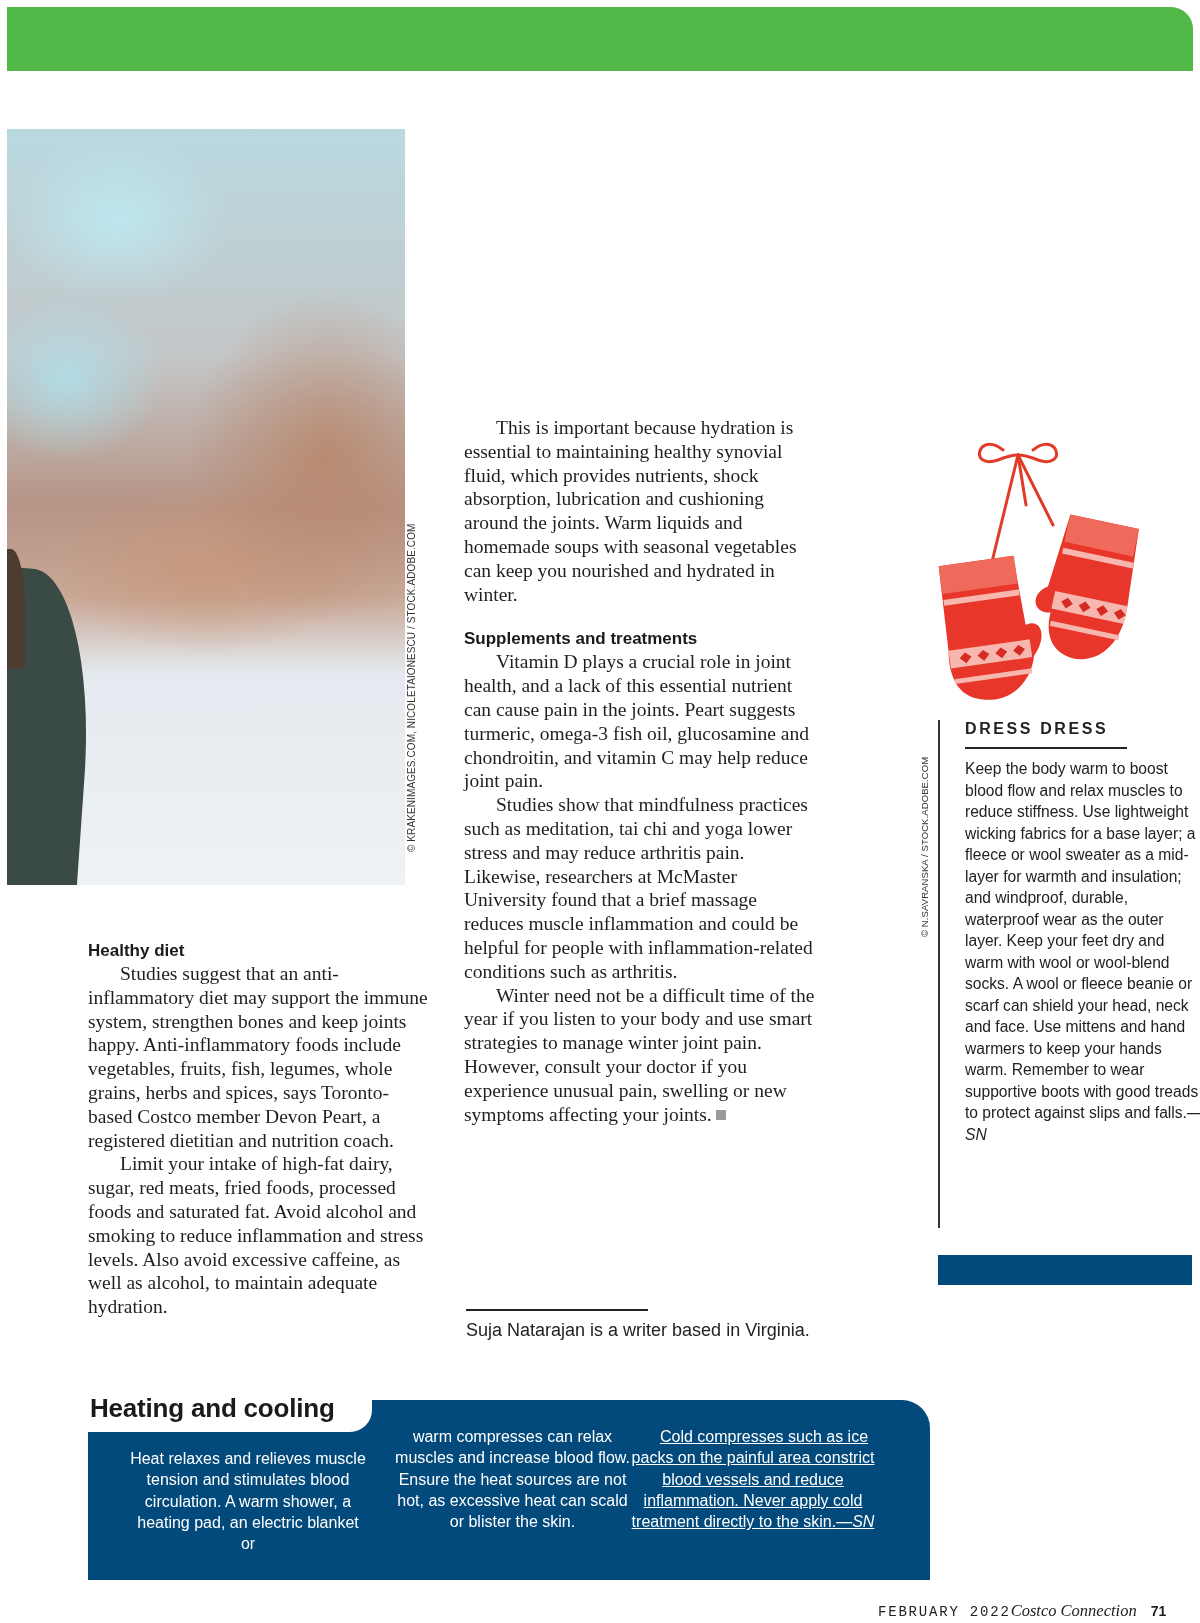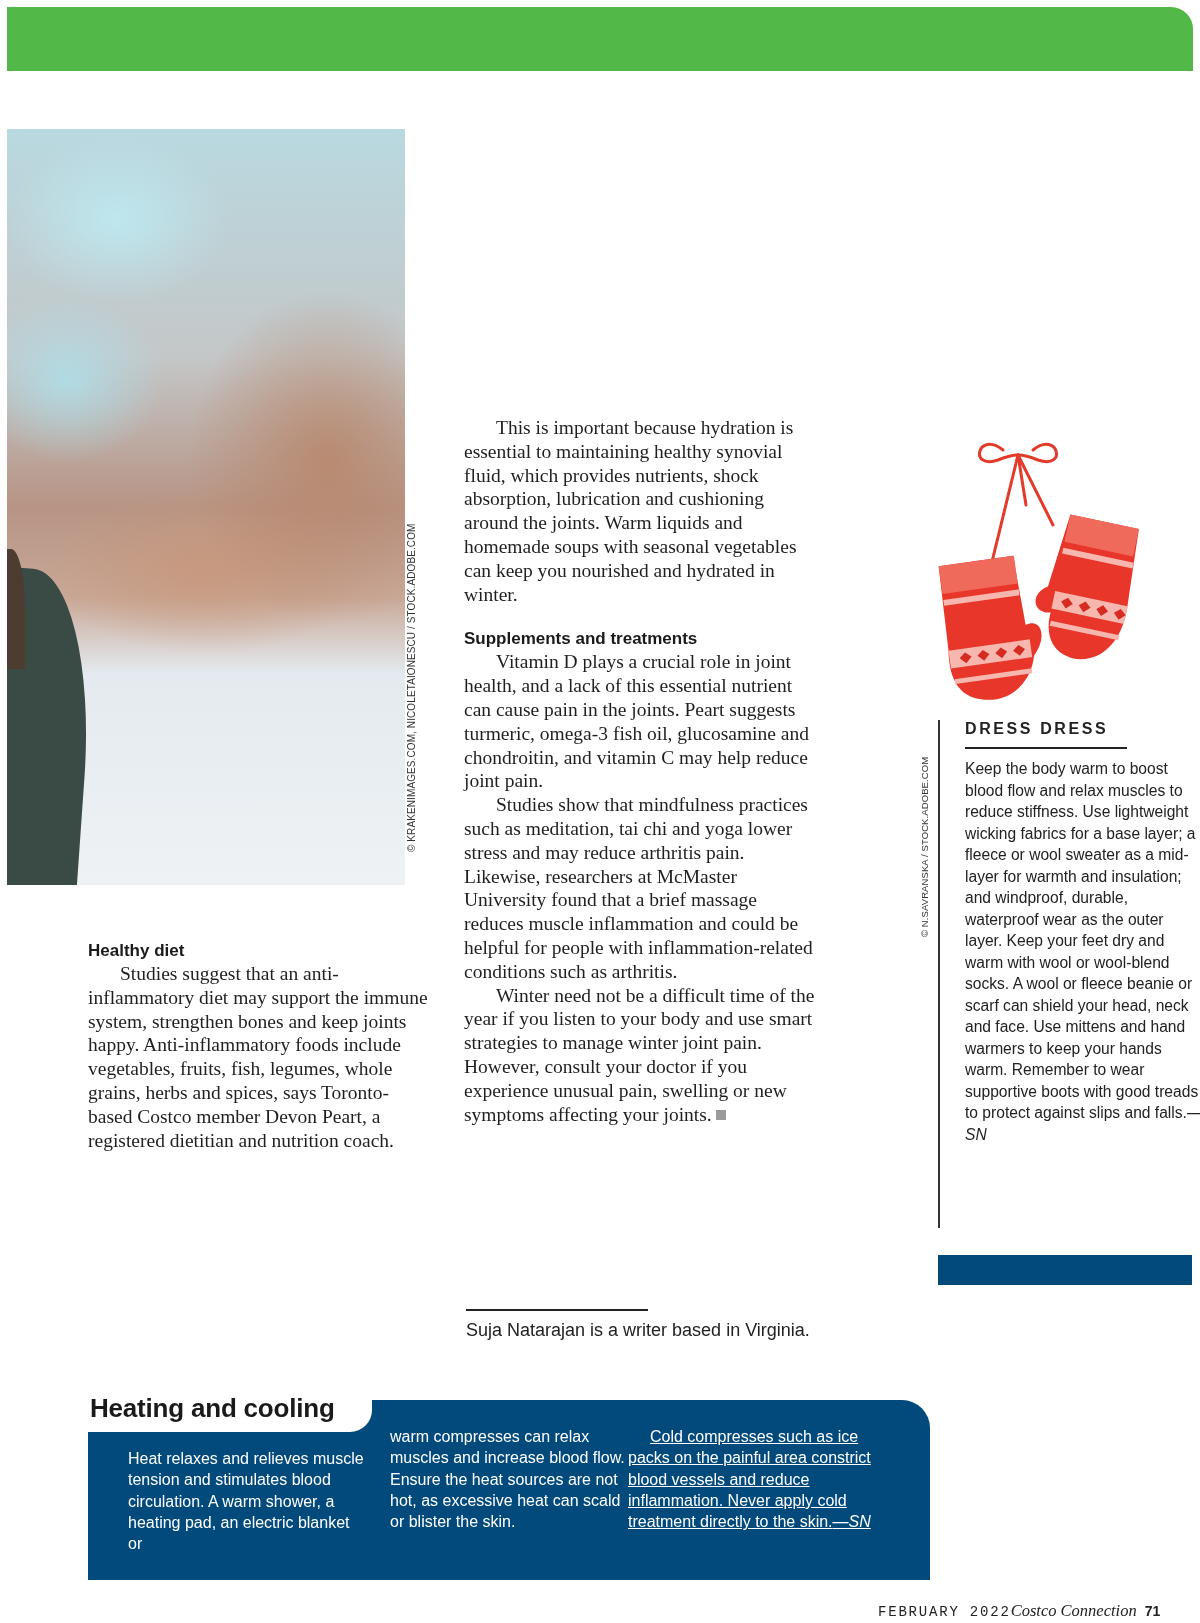--- a/index.html
+++ b/index.html
@@ -36,48 +36,49 @@
 
   .side-rule { left: 938px; top: 720px; width: 2px; height: 508px; background: #333; }
   .side-title { left: 965px; top: 720px; font-size: 16px; font-weight: bold; letter-spacing: 2.6px; color: #222; }
   .side-title-rule { left: 965px; top: 747px; width: 162px; height: 2px; background: #222; }
   .side-body { left: 965px; top: 758px; width: 240px; font-size: 15.6px; line-height: 21.5px; color: #222; }
   .side-blue { left: 938px; top: 1255px; width: 254px; height: 30px; background: #034a7c; }
 
   .hc-box { left: 88px; top: 1400px; width: 842px; height: 180px; background: #034a7c; border-radius: 0 28px 0 0; }
   .hc-tab { left: 88px; top: 1392px; width: 284px; height: 40px; background: #ffffff; border-radius: 0 0 22px 0; }
   .hc-title { left: 90px; top: 1393px; font-size: 26px; font-weight: bold; color: #1a1a1a; letter-spacing: -0.2px; }
-  .hc-text { font-size: 16px; line-height: 21.3px; color: #ffffff; }
+  .hc-text { font-size: 16px; line-height: 21.3px; color: #ffffff; text-align: center; }
   .hc-c1 { left: 128px; top: 1448px; width: 240px; }
   .hc-c2 { left: 390px; top: 1426px; width: 245px; }
   .hc-c3 { left: 628px; top: 1426px; width: 250px; text-decoration: underline; }
   .hc-c3 .ind { display: inline-block; width: 22px; }
 
   .footer { left: 878px; top: 1601px; font-size: 14px; color: #222; white-space: nowrap; }
   .footer .date { font-family: Liberation Mono, monospace; letter-spacing: 1.8px; }
   .footer .mag { font-family: "Liberation Serif", serif; font-style: italic; font-size: 16.5px; }
-  .footer .page { font-family: "Liberation Sans", sans-serif; font-weight: bold; margin-left: 8px; }
+  .footer .page { font-family: "Liberation Sans", sans-serif; font-weight: bold; margin-left: 14px; }
   .endmark { display: inline-block; width: 10px; height: 10px; background: #9a9a9a; margin-left: 4px; vertical-align: 1px; }
   .sig { font-style: italic; }
 </style>
 </head>
 <body>
 
 <div class="abs green-bar"></div>
 
 <div class="abs photo">
   <div class="coat"></div>
   <div class="coat2"></div>
 </div>
 <div class="abs credit-vert" style="left:406px; top:852px;">© KRAKENIMAGES.COM, NICOLETAIONESCU / STOCK.ADOBE.COM</div>
 
 <div class="abs col1">
   <div class="subhead">Healthy diet</div>
   <div class="serif">
     <p>Studies suggest that an anti-inflammatory diet may support the immune system, strengthen bones and keep joints happy. Anti-inflammatory foods include vegetables, fruits, fish, legumes, whole grains, herbs and spices, says Toronto-based Costco member Devon Peart, a registered dietitian and nutrition coach.</p>
+    <p>Limit your intake of high-fat dairy, sugar, red meats, fried foods, processed foods and saturated fat. Avoid alcohol and smoking to reduce inflammation and stress levels. Also avoid excessive caffeine, as well as alcohol, to maintain adequate hydration.</p>
   </div>
 </div>
 
 <div class="abs col2">
   <div class="serif">
     <p>This is important because hydration is essential to maintaining healthy synovial fluid, which provides nutrients, shock absorption, lubrication and cushioning around the joints. Warm liquids and homemade soups with seasonal vegetables can keep you nourished and hydrated in winter.</p>
   </div>
   <div class="subhead" style="margin-top:22px;">Supplements and treatments</div>
   <div class="serif">
     <p>Vitamin D plays a crucial role in joint health, and a lack of this essential nutrient can cause pain in the joints. Peart suggests turmeric, omega-3 fish oil, glucosamine and chondroitin, and vitamin C may help reduce joint pain.</p>

